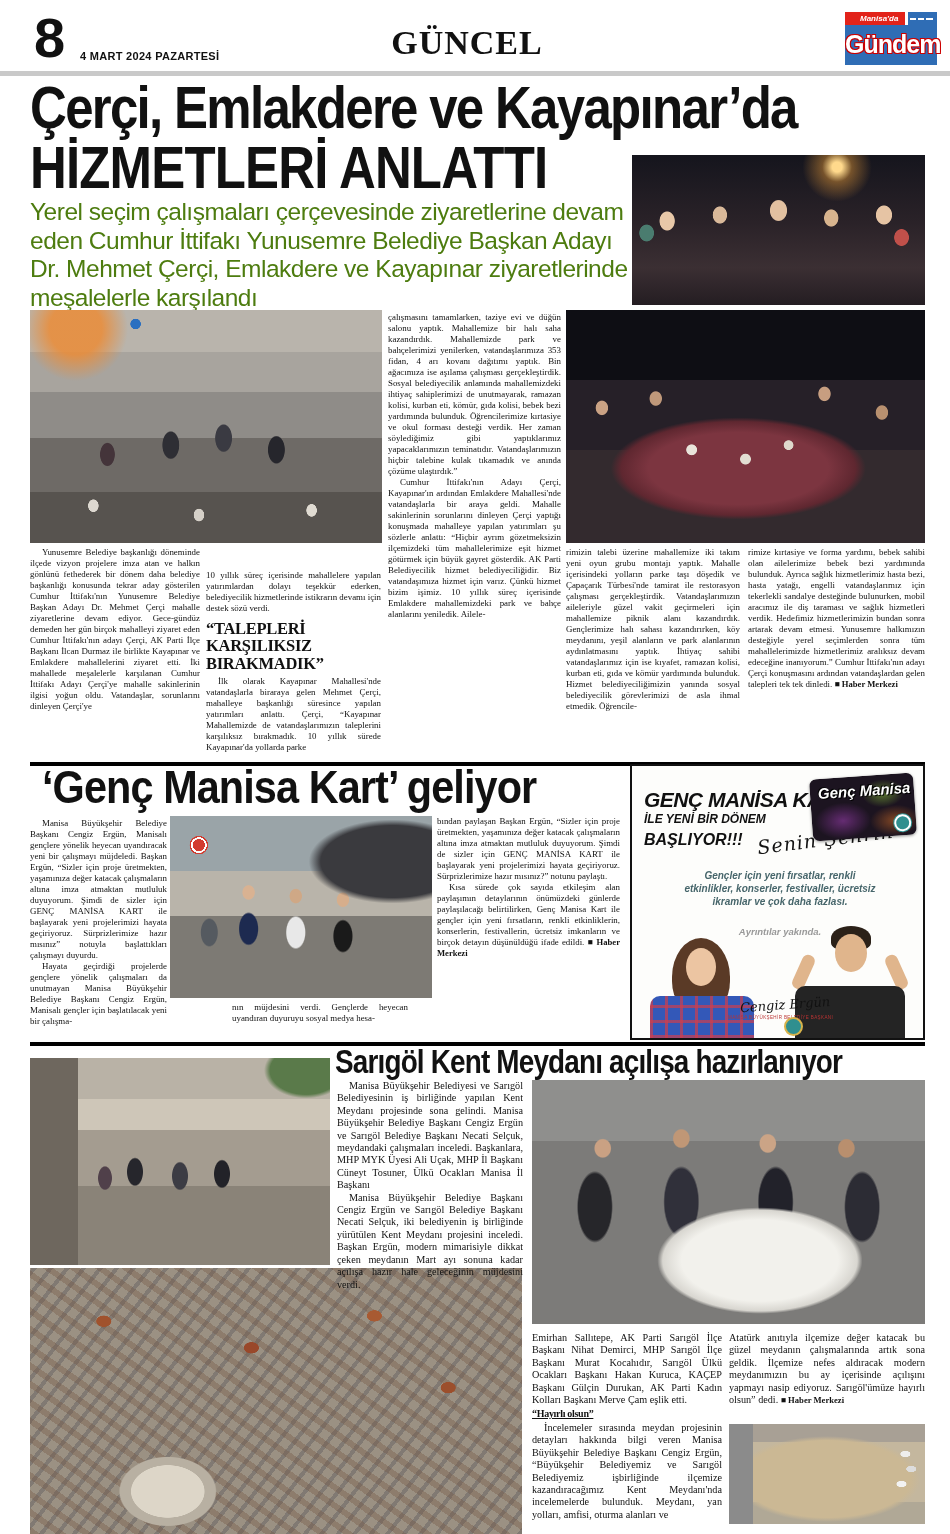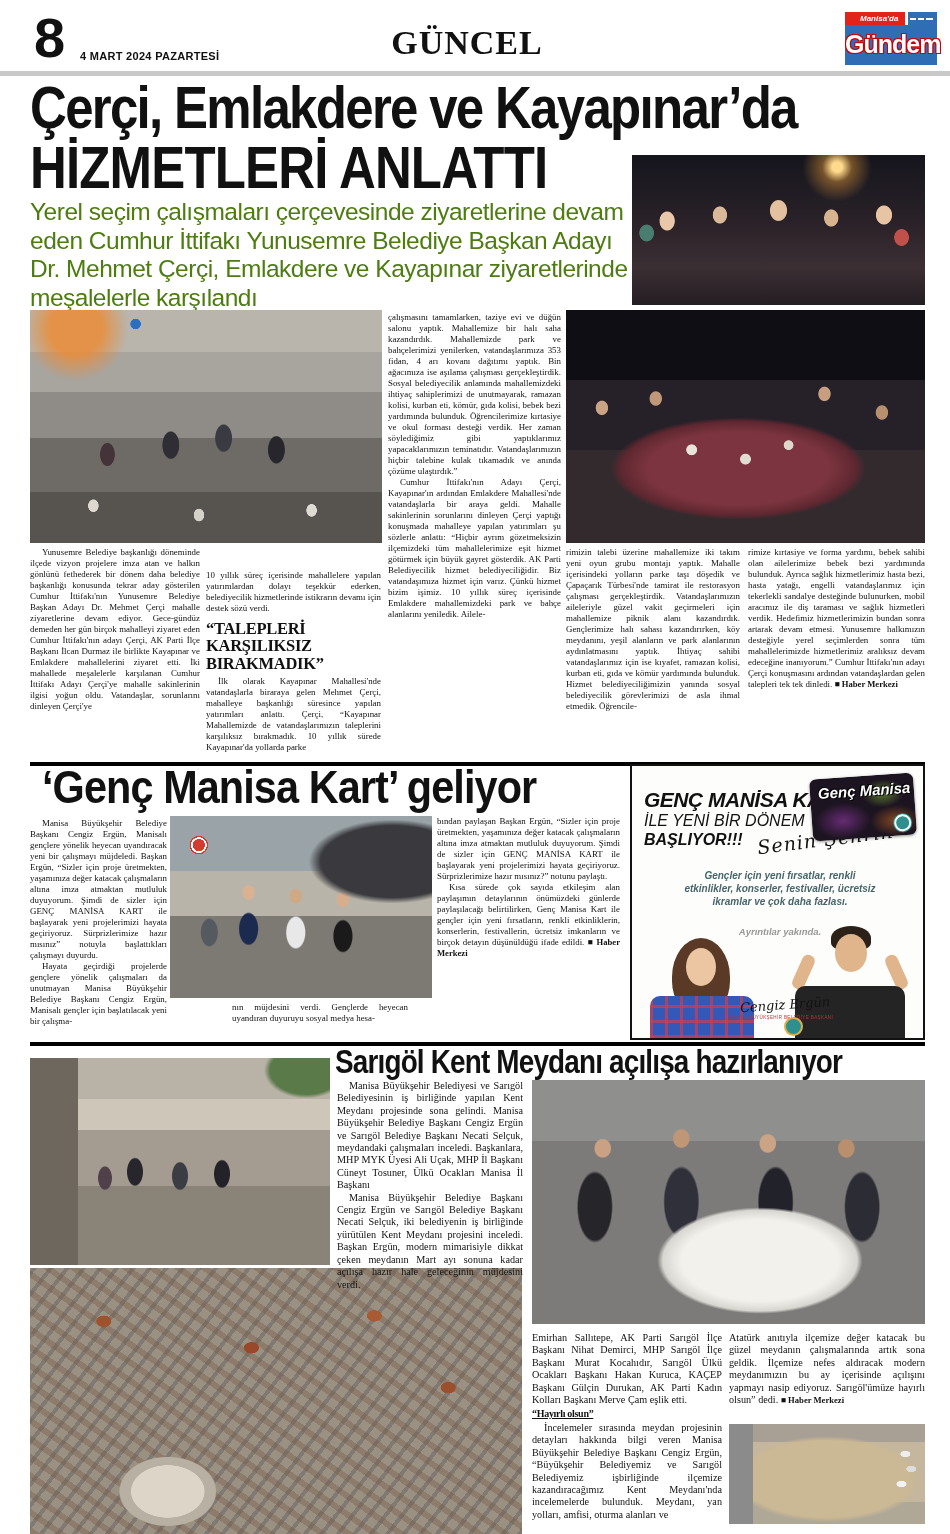--- a/index.html
+++ b/index.html
@@ -118,21 +118,21 @@
   .ph-square{background:
     linear-gradient(90deg,#8b8b8b 0 12%,transparent 12%),
     radial-gradient(8px 5px at 90% 30%,#eee 0 60%,transparent 65%),
     radial-gradient(8px 5px at 93% 45%,#ddd 0 60%,transparent 65%),
     radial-gradient(8px 5px at 88% 60%,#f2f2f2 0 60%,transparent 65%),
     radial-gradient(120px 55px at 50% 55%,#cbb894 0 70%,transparent 78%),
     linear-gradient(180deg,#a8a095 0 18%,#c4b79e 18% 78%,#b0a896 78% 100%);}
   
   .ad{left:630px;top:764px;width:295px;height:276px;border:2px solid #111;box-sizing:border-box;background:#fdfdfb;}
   .ad .t1{position:absolute;left:12px;top:22px;font-size:21px;font-weight:900;font-style:italic;letter-spacing:-.5px;}
-  .ad .t2{position:absolute;left:12px;top:46px;font-size:16px;font-weight:400;font-style:italic;}
+  .ad .t2{position:absolute;left:12px;top:46px;font-size:12px;font-weight:700;font-style:italic;}
   .ad .t3{position:absolute;left:12px;top:65px;font-size:16px;font-weight:900;font-style:italic;}
   .ad .script{position:absolute;left:125px;top:62px;font-family:"DejaVu Serif",serif;font-style:italic;
               font-size:19px;transform:rotate(-7deg);letter-spacing:1px;}
   .ad .card{position:absolute;right:8px;top:10px;width:104px;height:62px;border-radius:7px;transform:rotate(-4deg);
             background:
               radial-gradient(30px 20px at 70% 30%,rgba(140,200,60,.55),transparent 70%),
               radial-gradient(40px 26px at 30% 70%,rgba(150,60,170,.6),transparent 70%),
               radial-gradient(36px 22px at 80% 75%,rgba(230,120,40,.5),transparent 70%),
               #1c1420;
             color:#fff;box-shadow:0 1px 3px rgba(0,0,0,.4);}

